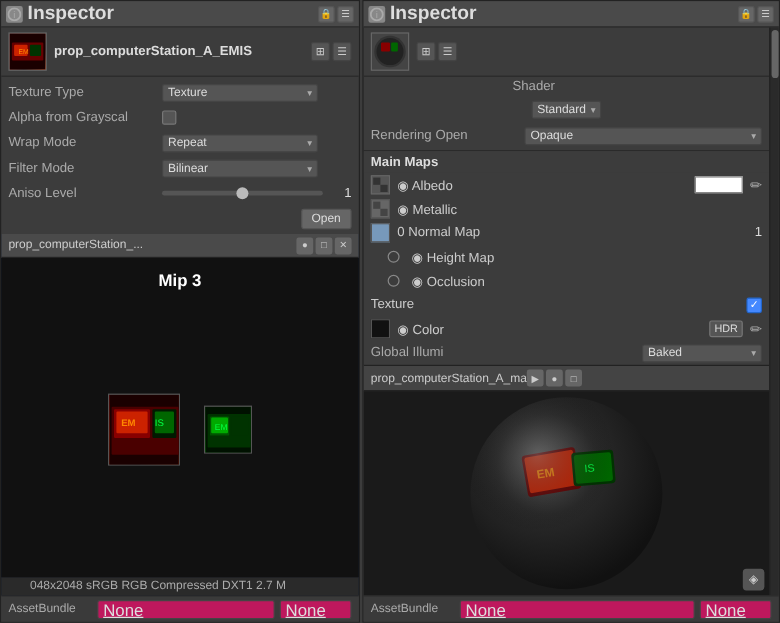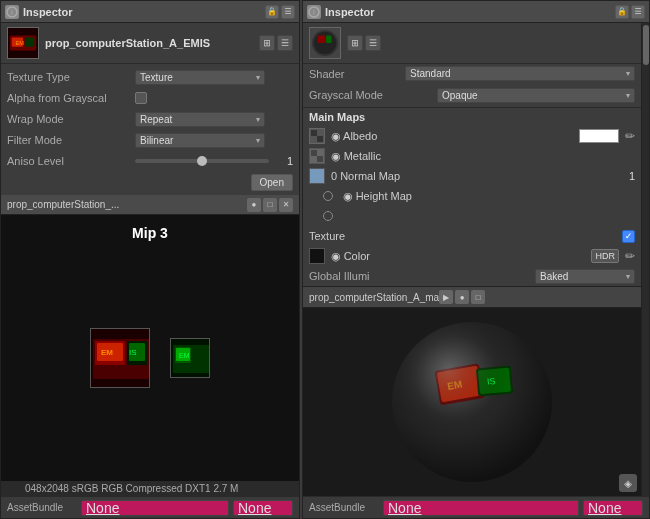--- a/index.html
+++ b/index.html
@@ -52,21 +52,21 @@
       align-items: center;
       justify-content: center;
       font-size: 9px;
       color: #fff;
       flex-shrink: 0;
     }
 
     .title-bar-text {
       flex: 1;
       font-weight: bold;
-      font-size: 11px;
+      font-size: 16px;
       color: #ddd;
       white-space: nowrap;
       overflow: hidden;
       text-overflow: ellipsis;
     }
 
     .title-bar-buttons {
       display: flex;
       gap: 2px;
     }
@@ -387,20 +387,21 @@
       border-radius: 3px;
       margin: 2px auto;
     }
 
     
     .shader-row {
       display: flex;
       align-items: center;
       gap: 6px;
       padding: 2px 6px;
+      flex-direction: column;
     }
 
     .rendering-section {
       padding: 3px 6px;
       display: flex;
       flex-direction: column;
       gap: 3px;
       border-bottom: 1px solid #2a2a2a;
     }
 
@@ -718,21 +719,21 @@
       <div class="shader-row">
         <span class="field-label" style="width:90px;flex-shrink:0;">Shader</span>
         <div class="dropdown" style="flex:1;">
           <span>Standard</span>
           <span class="dropdown-arrow">▾</span>
         </div>
       </div>
 
       <div class="rendering-section">
         <div class="field-row">
-          <span class="field-label" style="width:110px;flex-shrink:0;">Grayscal Mode</span>
+          <span class="field-label" style="width:110px;flex-shrink:0;">Rendering Open</span>
           <div class="dropdown" style="flex:1;">
             <span>Opaque</span>
             <span class="dropdown-arrow">▾</span>
           </div>
         </div>
       </div>
 
       <div class="main-maps-header">
         <span>Main Maps</span>
       </div>
@@ -771,20 +772,21 @@
         <span class="map-value">1</span>
       </div>
 
       <div class="map-row" style="padding-left:20px;">
         <span class="circle-icon"></span>
         <span class="map-label" style="padding-left:4px;">◉ Height Map</span>
       </div>
 
       <div class="map-row" style="padding-left:20px;">
         <span class="circle-icon"></span>
+        <span class="map-label" style="padding-left:4px;">◉ Occlusion</span>
       </div>
 
       <div class="map-row">
         <span class="map-label">Texture</span>
         <div class="emission-checkbox">✓</div>
       </div>
 
       <div class="map-row">
         <div class="map-thumb" style="width:16px;height:16px;background:#111;border:1px solid #555;">
           <svg width="14" height="14" viewBox="0 0 14 14">

